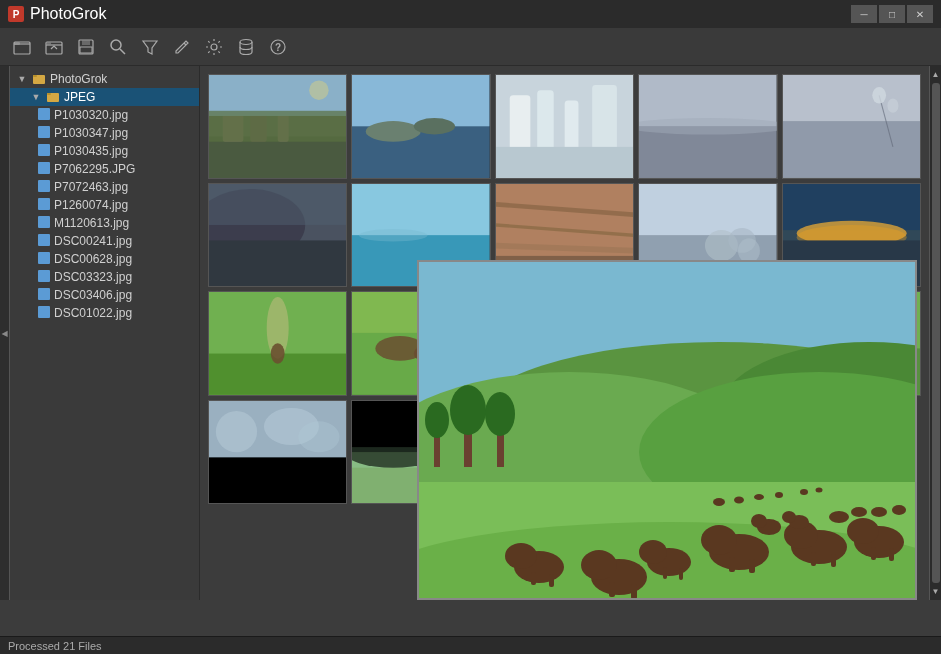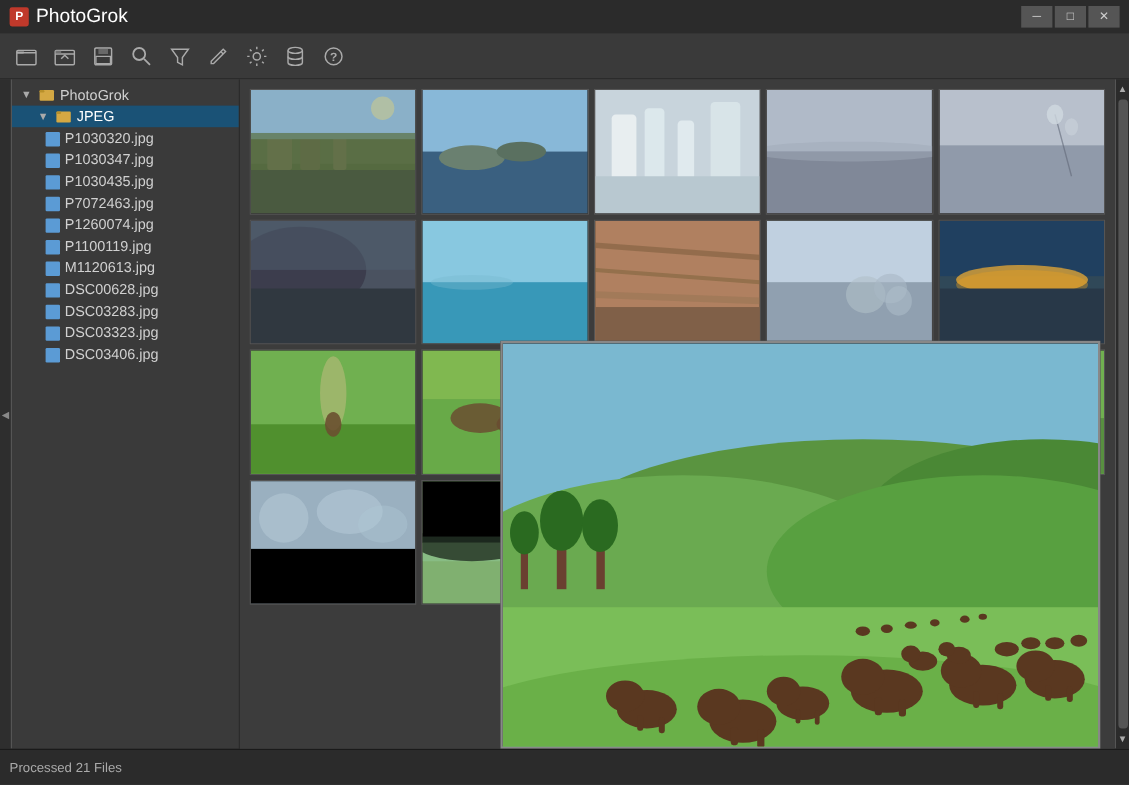--- a/index.html
+++ b/index.html
@@ -99,21 +99,21 @@
     }
     .tree-item.selected { background: #1a5276; color: #fff; }
     .tree-expand {
       width: 12px;
       display: flex; align-items: center; justify-content: center;
       font-size: 9px;
       color: #aaa;
     }
     .file-item {
       display: flex;
-      align-items: flex-end;
+      align-items: flex-start;
       padding: 2px 8px 2px 28px;
       cursor: pointer;
       white-space: nowrap;
       gap: 4px;
     }
     .file-icon {
       width: 12px; height: 12px;
       background: #5b9bd5;
       border-radius: 1px;
       flex-shrink: 0;
@@ -175,28 +175,29 @@
       width: 500px;
       height: 340px;
       border: 2px solid #888;
       overflow: hidden;
       background: #1a1a1a;
       z-index: 10;
     }
 
     
     #statusbar {
-      height: 30px;
+      height: 18px;
       background: #2b2b2b;
       border-top: 1px solid #1a1a1a;
       display: flex;
       align-items: center;
       padding: 0 8px;
       font-size: 11px;
       color: #aaa;
+      margin-top: 36px;
     }
 
     
     #sidebar-toggle {
       width: 10px;
       background: #2e2e2e;
       border-right: 1px solid #555;
       display: flex;
       align-items: center;
       justify-content: center;
@@ -314,49 +315,53 @@
           <div class="file-item">
             <div class="file-icon"></div>
             <span>P1030347.jpg</span>
           </div>
           <div class="file-item">
             <div class="file-icon"></div>
             <span>P1030435.jpg</span>
           </div>
           <div class="file-item">
             <div class="file-icon"></div>
+            <span>P7062295.JPG</span>
+          </div>
+          <div class="file-item">
+            <div class="file-icon"></div>
             <span>P7072463.jpg</span>
           </div>
           <div class="file-item">
             <div class="file-icon"></div>
             <span>P1260074.jpg</span>
           </div>
           <div class="file-item">
             <div class="file-icon"></div>
-            <span>P1100119.jpg</span>
-          </div>
-          <div class="file-item">
-            <div class="file-icon"></div>
             <span>M1120613.jpg</span>
           </div>
           <div class="file-item">
             <div class="file-icon"></div>
+            <span>DSC00241.jpg</span>
+          </div>
+          <div class="file-item">
+            <div class="file-icon"></div>
             <span>DSC00628.jpg</span>
           </div>
           <div class="file-item">
             <div class="file-icon"></div>
-            <span>DSC03283.jpg</span>
-          </div>
-          <div class="file-item">
-            <div class="file-icon"></div>
             <span>DSC03323.jpg</span>
           </div>
           <div class="file-item">
             <div class="file-icon"></div>
             <span>DSC03406.jpg</span>
+          </div>
+          <div class="file-item">
+            <div class="file-icon"></div>
+            <span>DSC01022.jpg</span>
           </div>
         </div>
     </div>
   </div>
 
   <div id="content">
 
     <div id="thumbnail-grid">
     <div class="thumb-item">
           <svg width="100%" height="100%" viewBox="0 0 120 90" preserveAspectRatio="xMidYMid slice">

